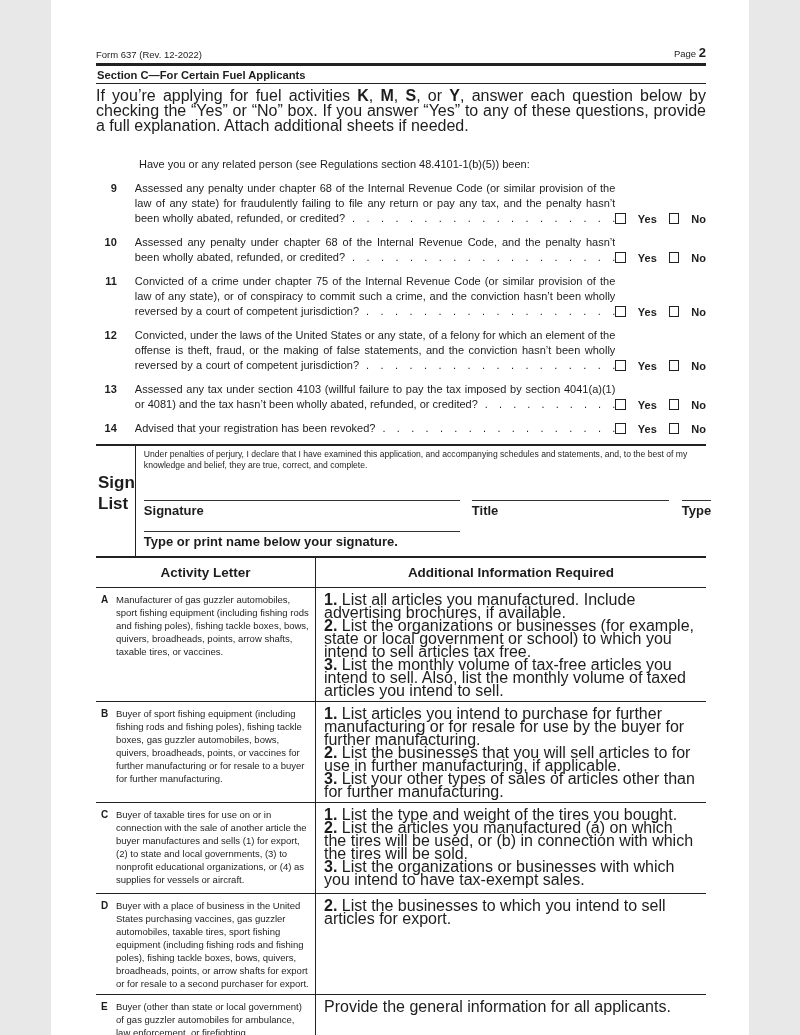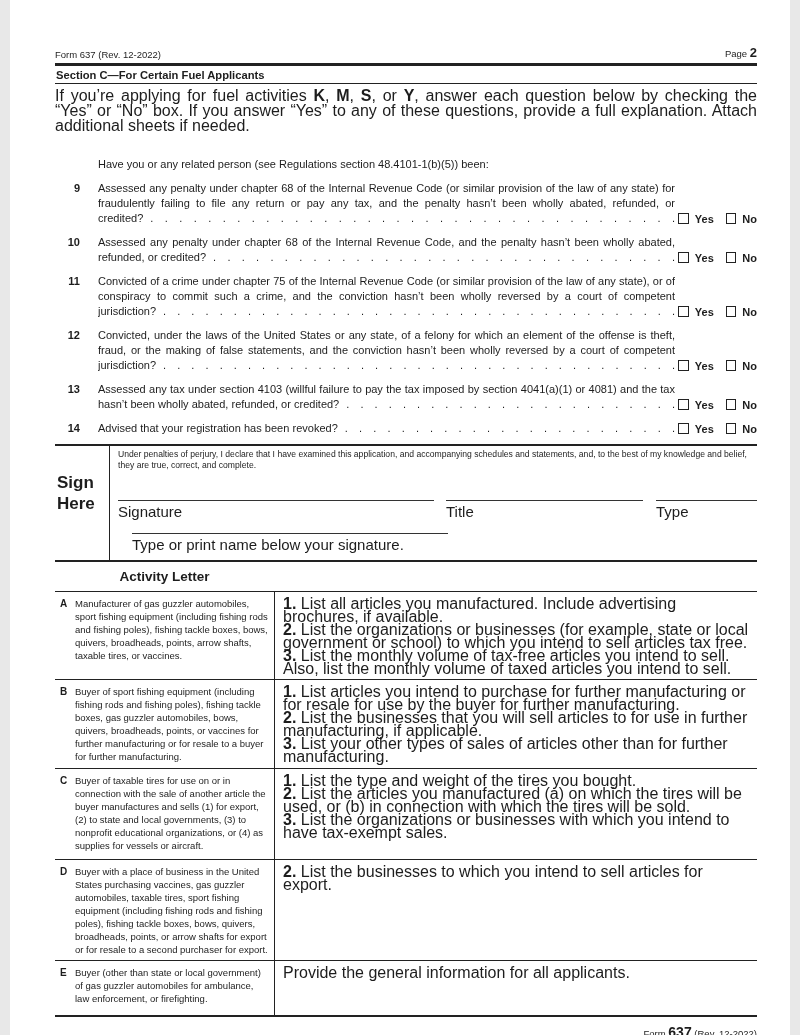--- a/index.html
+++ b/index.html
@@ -1,53 +1,53 @@
 <!DOCTYPE html>
 <html><head>
 <meta charset="utf-8">
 <style>
   * { margin: 0; padding: 0; box-sizing: border-box; }
   html, body { background: #e8e8e8; }
   .page {
-    width: 780px; height: 1035px; margin: 0 auto; background: #fff;
+    width: 698px; height: 1035px; margin: 0 auto; background: #fff;
     font-family: "Liberation Sans", "DejaVu Sans", sans-serif;
-    color: #1d1d1d; padding: 47px 33px 0 45px; overflow: hidden; position: relative;
+    color: #1d1d1d; padding: 47px 43px 0 45px; overflow: hidden; position: relative;
   }
   
   .page-header { display: flex; justify-content: space-between; align-items: flex-end; font-size: 9.5px; height: 13px; }
   .page-num b { font-size: 13px; font-weight: bold; }
   .rule-thick { height: 2.5px; background: #222; margin-top: 3px; }
   .rule-thin  { height: 1px; background: #222; }
   .section-title { font-size: 11.2px; font-weight: bold; padding: 3px 0 2px 1px; }
   
   .intro { font-size: 16px; line-height: 15px; margin-top: 4px; text-align: justify; }
   .intro .bold { font-weight: bold; }
   .lead-in { font-size: 11px; line-height: 15px; margin-top: 24px; margin-left: 43px; }
   
   .q-row { display: flex; align-items: flex-end; margin-top: 9px; }
   .q-num { width: 25px; text-align: right; font-weight: bold; font-size: 11px; line-height: 15px; margin-right: 18px; align-self: flex-start; }
   .q-body { width: 577px; font-size: 11px; line-height: 15px; text-align: justify; overflow: hidden; }
   .lines-1 { max-height: 15px; } .lines-2 { max-height: 30px; } .lines-3 { max-height: 45px; }
   .leader { word-spacing: 8px; margin-left: 7px; }
   .q-answers { flex: 1; display: flex; align-items: center; justify-content: flex-end; padding-bottom: 1px; white-space: nowrap; }
   .cb { width: 10.5px; height: 10.5px; border: 1.2px solid #222; background: #fff; display: inline-block; flex: 0 0 auto; }
-  .cb-label { font-size: 11px; font-weight: bold; margin-left: 6px; }
+  .cb-label { font-size: 11px; font-weight: bold; margin-left: 12px; }
   .cb-label.first { margin-right: 12px; }
   
   .sign-block { display: flex; border-top: 2px solid #222; margin-top: 8px; }
   .sign-label { width: 55px; border-right: 1.5px solid #222; font-size: 17px; font-weight: bold; line-height: 21px; padding: 26px 0 0 2px; }
   .sign-content { flex: 1; padding: 3px 0 7px 8px; }
   .perjury { font-size: 8.6px; line-height: 11px; }
   .sig-row { display: flex; margin-top: 29px; }
   .sig-rule { border-top: 1.2px solid #333; }
-  .sig-label { font-size: 15px; padding-top: 2px; }
+  .sig-label { font-size: 13px; padding-top: 2px; font-weight: bold; }
   .sig-signature { width: 316px; margin-right: 12px; }
   .sig-title { width: 197px; margin-right: 13px; }
   .sig-date { flex: 1; }
-  .typed-name { width: 316px; margin-top: 13px; margin-left: 14px; }
+  .typed-name { width: 316px; margin-top: 13px; }
   
   .info-table { border-top: 2px solid #222; border-bottom: 2.5px solid #222; }
   .t-row { display: flex; }
   .t-row.body { border-top: 1px solid #222; }
   .t-left { width: 219px; display: flex; }
   .t-right { flex: 1; border-left: 1px solid #222; padding: 5px 8px 4px 8px; font-size: 16px; line-height: 13px; }
   .t-head .t-left, .t-head .t-right { align-items: center; justify-content: center; display: flex; font-size: 13.5px; font-weight: bold; padding: 7px 0; }
   .t-letter { width: 20px; padding: 5px 0 0 5px; font-weight: bold; font-size: 10px; line-height: 13px; }
   .t-activity { flex: 1; padding: 5px 6px 4px 0; font-size: 9.5px; line-height: 13px; }
   .req-item b { font-weight: bold; }
@@ -140,21 +140,21 @@
         <span class="cb"></span>
           <span class="cb-label">No</span>
       </div>
     </div>
 
   </div>
 
   <div class="sign-block">
     <div class="sign-label">
       <div>Sign</div>
-      <div>Here</div>
+      <div>List</div>
     </div>
     <div class="sign-content">
       <p class="perjury">Under penalties of perjury, I declare that I have examined this application, and accompanying schedules and statements, and, to the best of my knowledge and belief, they are true, correct, and complete.</p>
       <div class="sig-row">
         <div class="sig-field sig-signature">
           <div class="sig-rule"></div>
           <div class="sig-label">Signature</div>
         </div>
         <div class="sig-field sig-title">
           <div class="sig-rule"></div>
@@ -169,20 +169,21 @@
         <div class="sig-rule"></div>
         <div class="sig-label">Type or print name below your signature.</div>
       </div>
     </div>
   </div>
 
   <div class="info-table">
 
     <div class="t-row t-head">
       <div class="t-left">Activity Letter</div>
+      <div class="t-right">Additional Information Required</div>
     </div>
 
     <div class="t-row body row-a">
       <div class="t-left">
         <div class="t-letter">A</div>
         <div class="t-activity">Manufacturer of gas guzzler automobiles, sport fishing equipment (including fishing rods and fishing poles), fishing tackle boxes, bows, quivers, broadheads, points, arrow shafts, taxable tires, or vaccines.</div>
       </div>
       <div class="t-right">
         <div class="req-item"><b>1.</b> <span>List all articles you manufactured. Include advertising brochures, if available.</span></div>
         <div class="req-item"><b>2.</b> <span>List the organizations or businesses (for example, state or local government or school) to which you intend to sell articles tax free.</span></div>

